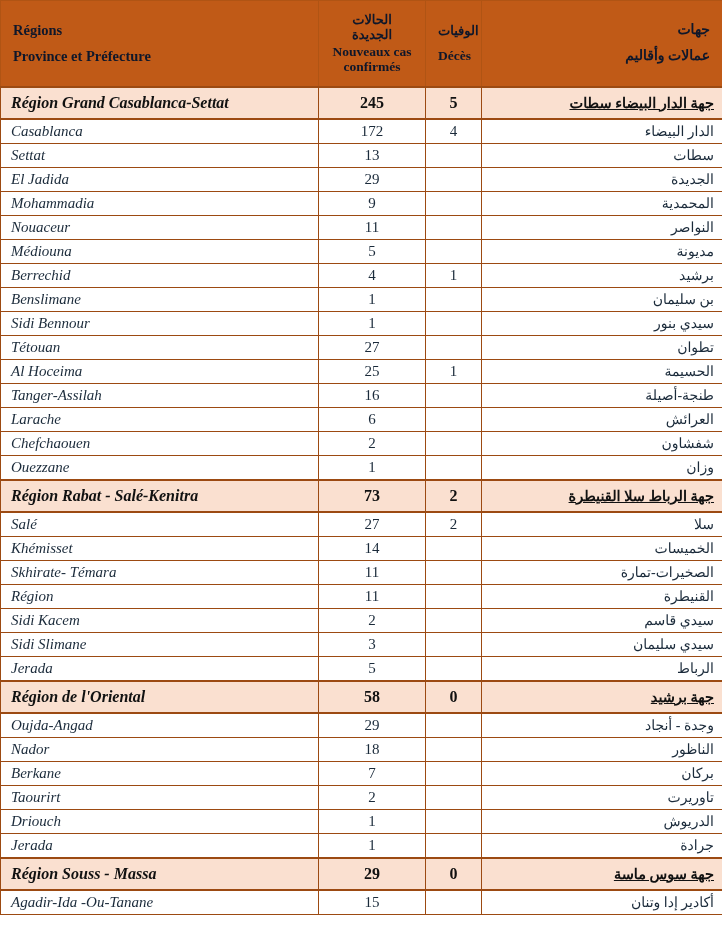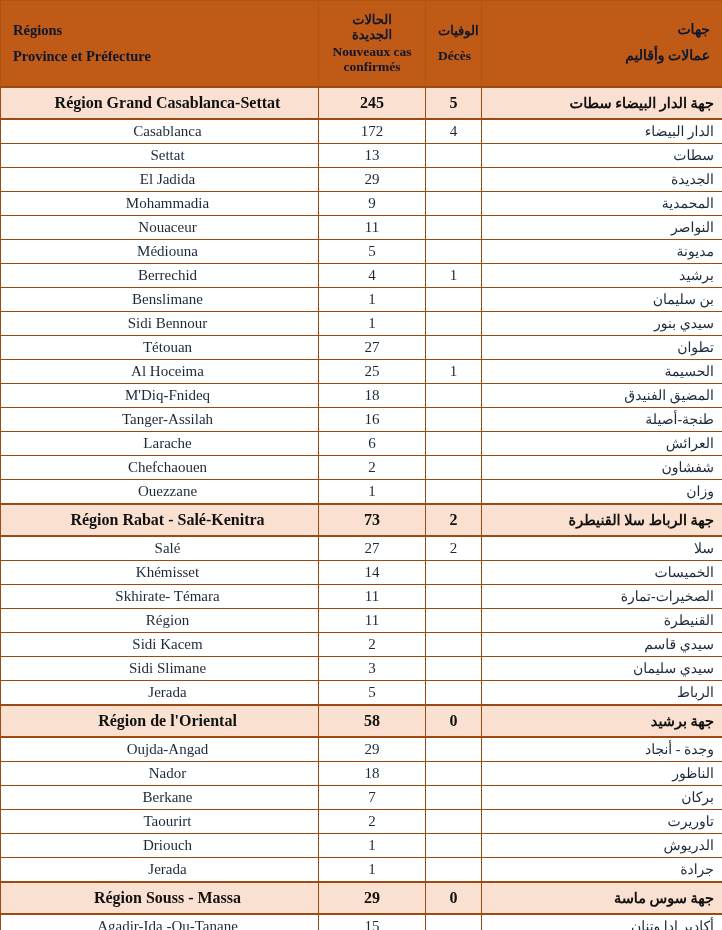--- a/index.html
+++ b/index.html
@@ -76,24 +76,25 @@
   
   tbody td {
     border: 1px solid #9c4a12;
     padding: 0;
     height: 23px;
     font-size: 15px;
     color: #1a2a3a;
     background: #ffffff;
   }
   td.cell-fr {
-    text-align: center;
-    padding: 0 0 0 16px;
+    text-align: left;
+    padding: 0 0 0 10px;
     white-space: nowrap;
     overflow: hidden;
+    font-style: italic;
   }
   td.cell-cas, td.cell-dec {
     text-align: center;
   }
   td.cell-ar {
     text-align: right;
     direction: rtl;
     padding: 0 8px 0 0;
     font-size: 14px;
     white-space: nowrap;
@@ -102,21 +103,21 @@
 
   tbody tr.region-row td {
     background: #fae0d0;
     font-weight: bold;
     color: #111111;
     height: 30px;
     font-size: 16px;
     border-top: 2px solid #9c4a12;
     border-bottom: 2px solid #9c4a12;
   }
-  tbody tr.region-row td.cell-ar { font-size: 14.5px; }
+  tbody tr.region-row td.cell-ar { font-size: 14.5px; text-decoration: underline; }
   tbody tr.region-row td.cell-cas,
   tbody tr.region-row td.cell-dec { font-size: 16px; }
 </style>
 </head>
 <body>
 
 <table class="covid-table">
   <colgroup>
     <col class="c-fr">
       <col class="c-cas">
@@ -210,26 +211,20 @@
         <td class="cell-dec"></td>
         <td class="cell-ar">تطوان</td>
       </tr>
       <tr class="data-row">
         <td class="cell-fr">Al Hoceima</td>
         <td class="cell-cas">25</td>
         <td class="cell-dec">1</td>
         <td class="cell-ar">الحسيمة</td>
       </tr>
       <tr class="data-row">
-        <td class="cell-fr">M'Diq-Fnideq</td>
-        <td class="cell-cas">18</td>
-        <td class="cell-dec"></td>
-        <td class="cell-ar">المضيق الفنيدق</td>
-      </tr>
-      <tr class="data-row">
         <td class="cell-fr">Tanger-Assilah</td>
         <td class="cell-cas">16</td>
         <td class="cell-dec"></td>
         <td class="cell-ar">طنجة-أصيلة</td>
       </tr>
       <tr class="data-row">
         <td class="cell-fr">Larache</td>
         <td class="cell-cas">6</td>
         <td class="cell-dec"></td>
         <td class="cell-ar">العرائش</td>

